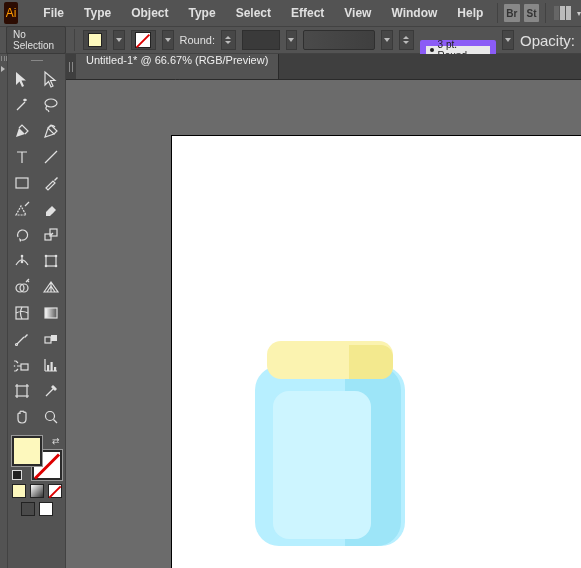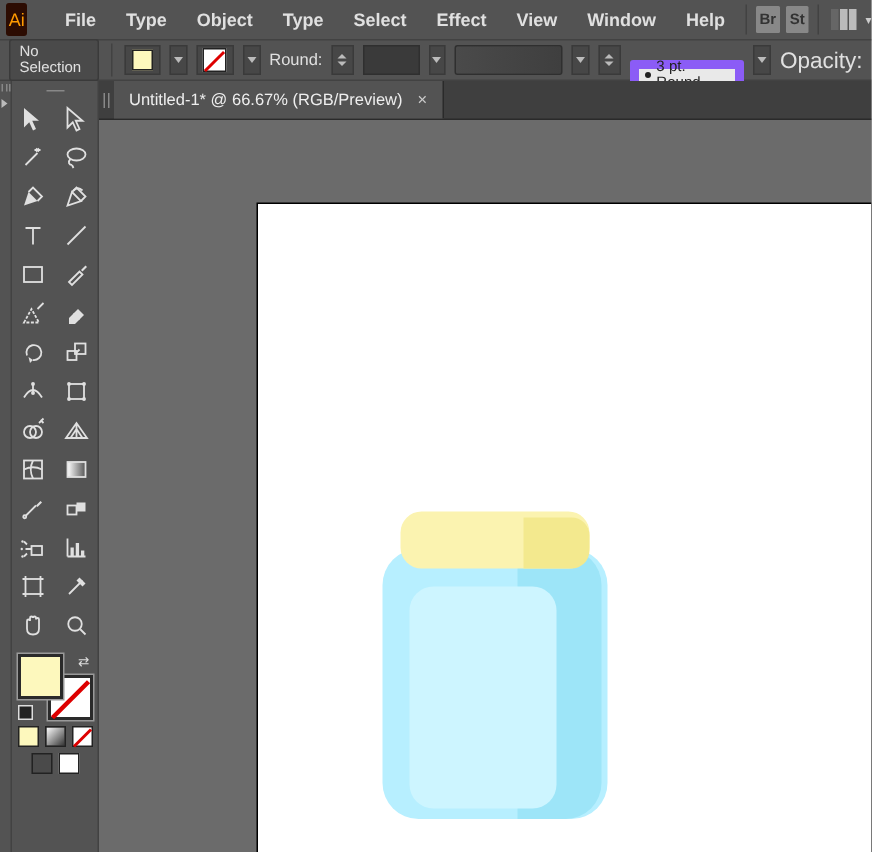--- a/index.html
+++ b/index.html
@@ -75,21 +75,21 @@
   .mode-row { display: flex; gap: 4px; justify-content: center; margin-bottom: 6px; }
   .mode-sw { width: 14px; height: 14px; border: 1px solid #222; }
   .mode-sw.m1 { background: #4a4a4a; }
   .mode-sw.m2 { background: #fff; }
 
   
   .docarea { flex: 1; display: flex; flex-direction: column; background: #535353; position: relative; }
   .tabstrip { height: 26px; background: #3f3f3f; display: flex; align-items: stretch; border-bottom: 1px solid #2a2a2a; }
   .tabstrip-grip { width: 10px; display: flex; align-items: center; justify-content: center; }
   .tabstrip-grip span { width: 1px; height: 10px; background: #888; display: block; margin: 0 1px; }
-  .doc-tab { background: #535353; display: flex; align-items: center; padding: 0 10px; gap: 10px; font-size: 11px; color: #eee; border-right: 1px solid #2a2a2a; }
+  .doc-tab { background: #535353; display: flex; align-items: center; padding: 0 10px; gap: 10px; font-size: 11px; color: #eee; border-right: 1px solid #2a2a2a; flex-direction: column; }
   .tab-close { font-size: 11px; color: #ccc; cursor: default; }
 
   .canvas-wrap { flex: 1; background: #6b6b6b; position: relative; overflow: hidden; }
   .artboard { position: absolute; left: 106px; top: 56px; right: 0; bottom: 0; background: #ffffff; box-shadow: 0 0 0 1px #000; }
 
   
   .jar { position: absolute; left: 83px; top: 205px; width: 150px; height: 205px; }
   .jar .body { position: absolute; left: 0; top: 25px; width: 150px; height: 180px; background: #b7efff; border-radius: 24px; }
   .jar .body-dark { position: absolute; right: 4px; top: 25px; width: 56px; height: 180px; background: #9de5f8; border-top-right-radius: 24px; border-bottom-right-radius: 24px; }
   .jar .panel { position: absolute; left: 18px; top: 50px; width: 98px; height: 148px; background: #cdf5ff; border-radius: 16px; }

